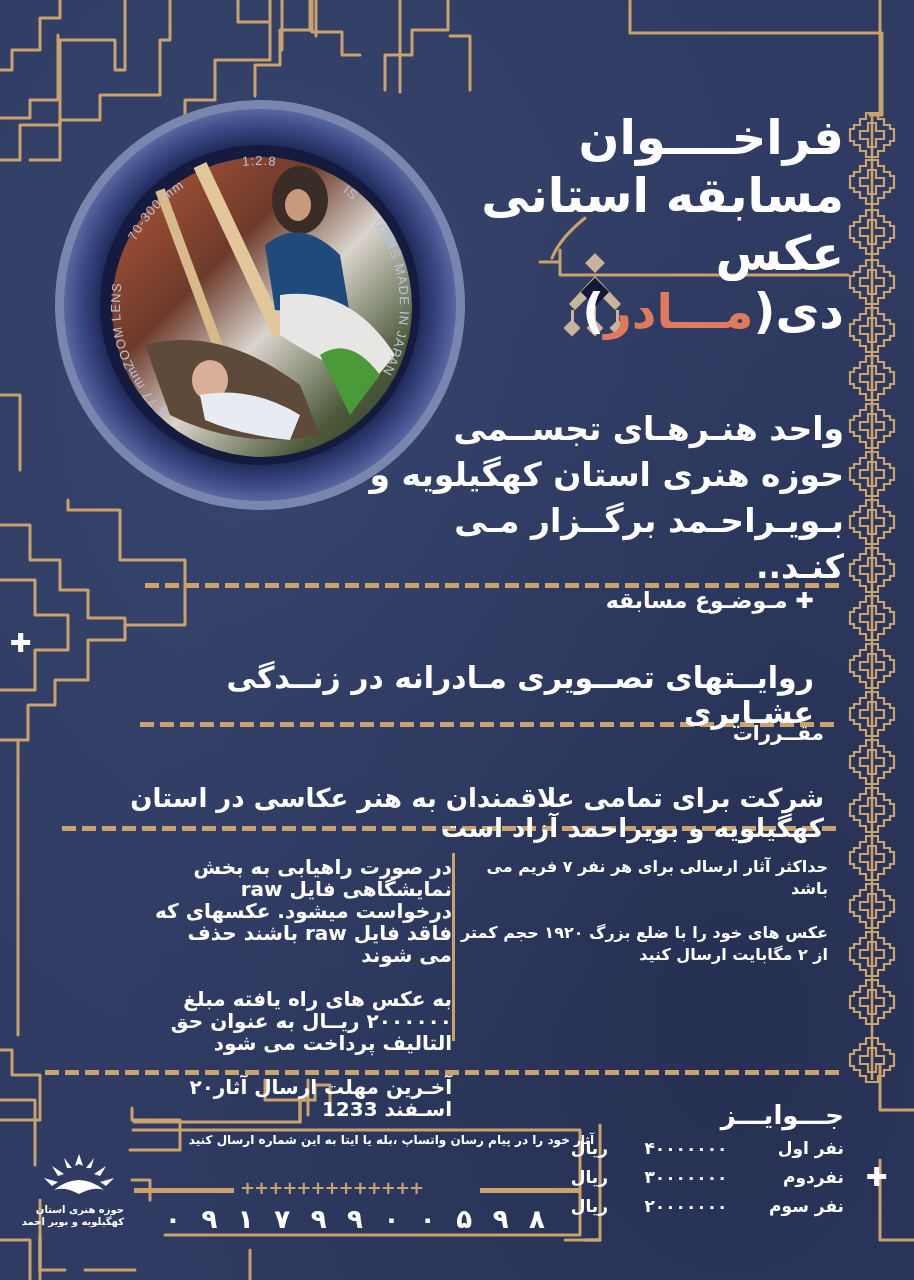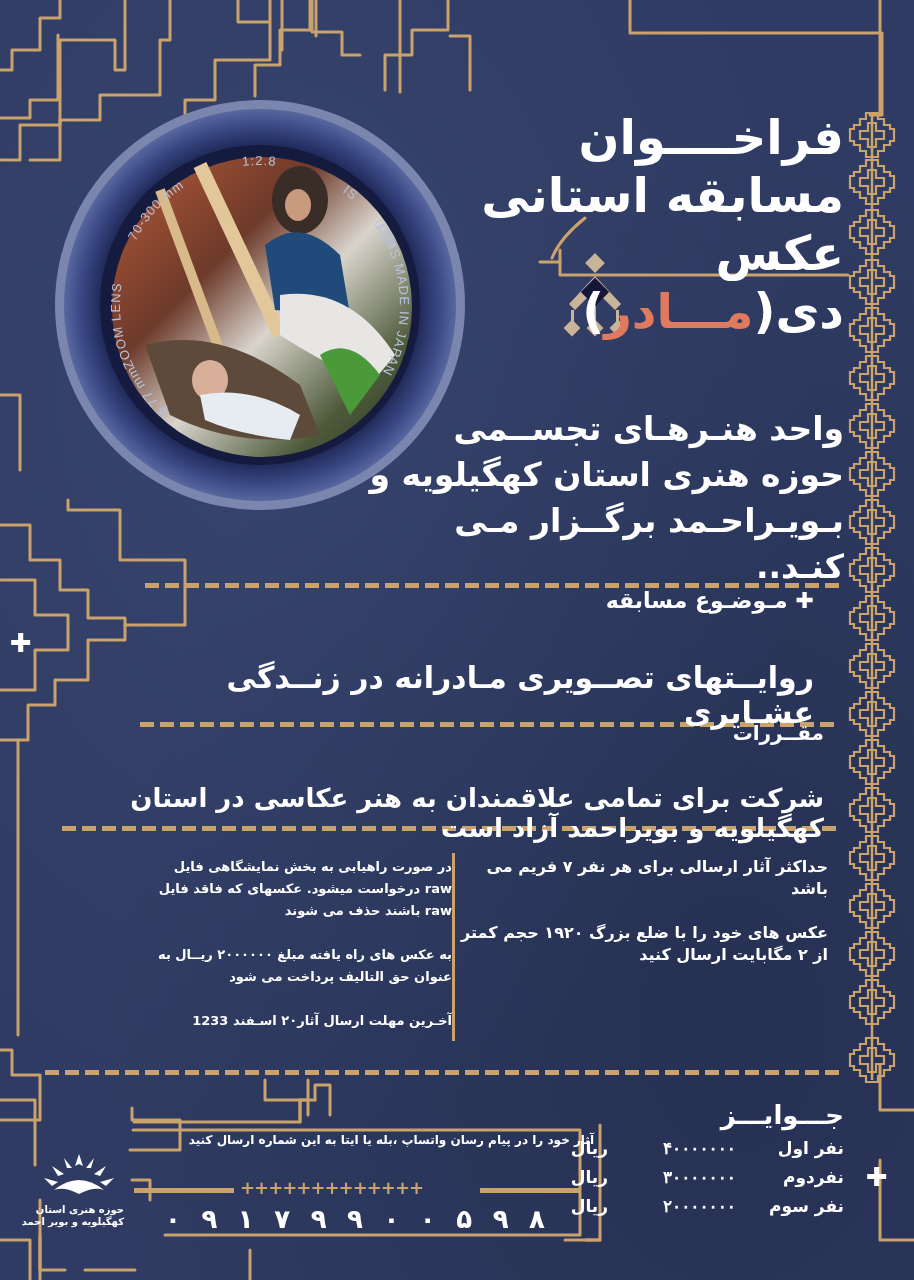--- a/index.html
+++ b/index.html
@@ -14,29 +14,29 @@
   .title{right:70px;top:72px;font-weight:bold;font-size:48px;line-height:58px;color:#fff;text-align:right;width:460px;margin-top:36px;}
   .title .hl{color:#e07a5f;}
   .intro{right:70px;top:406px;font-weight:bold;font-size:33px;line-height:46px;width:480px;}
   .topic-head{right:100px;top:588px;font-weight:bold;font-size:22px;}
   .topic-head .plus{color:#fff;margin-left:8px;}
   .topic{right:100px;top:660px;font-weight:bold;font-size:30px;width:700px;}
   .rules-head{right:90px;top:721px;font-size:20px;font-weight:bold;}
   .rules-line{right:90px;top:783px;font-size:26px;font-weight:bold;width:780px;}
   .col-right{right:86px;top:856px;width:370px;font-size:16px;font-weight:bold;line-height:22px;}
   .col-right p{margin:0 0 22px 0;}
-  .col-left{right:462px;top:856px;width:300px;font-size:13px;font-weight:bold;line-height:22px;}
+  .col-left{right:462px;top:856px;width:300px;font-size:20px;font-weight:bold;line-height:22px;}
   .col-left p{margin:0 0 22px 0;}
   .vline{position:absolute;left:452px;top:853px;width:3px;height:188px;background:#c9a26c;}
   .dash{position:absolute;height:5px;background:repeating-linear-gradient(90deg,#c9a26c 0 14px,transparent 14px 20px);}
   .prizes{right:70px;top:1100px;font-weight:bold;font-size:17px;width:330px;}
   .prizes .ph{font-size:26px;margin-bottom:4px;}
   .prow{display:flex;direction:rtl;gap:28px;line-height:29px;}
   .prow .pn{width:80px;}
-  .prow .pa{width:100px;text-align:right;direction:ltr;font-family:Liberation Serif, serif;}
+  .prow .pa{width:100px;text-align:center;direction:ltr;}
   .send{right:320px;top:1133px;font-size:12px;font-weight:bold;width:460px;}
   .phone{position:absolute;left:165px;top:1204px;width:380px;display:flex;justify-content:space-between;color:#fff;font-weight:bold;font-size:26px;direction:ltr;}
   .pluses{position:absolute;left:240px;top:1177px;color:#c9a26c;font-weight:bold;font-size:18px;letter-spacing:-1px;}
   .logo{position:absolute;left:14px;top:1150px;width:110px;text-align:right;color:#fff;}
   .logo .lt{font-size:10px;font-weight:bold;line-height:12px;direction:rtl;}
   .lens{position:absolute;left:50px;top:95px;width:420px;height:420px;}
   .lens-text{font-family:"Liberation Sans",sans-serif;fill:#b9c2dc;font-size:13px;letter-spacing:1px;}
   .cross{position:absolute;color:#fff;font-weight:bold;}
 </style>
 </head>

